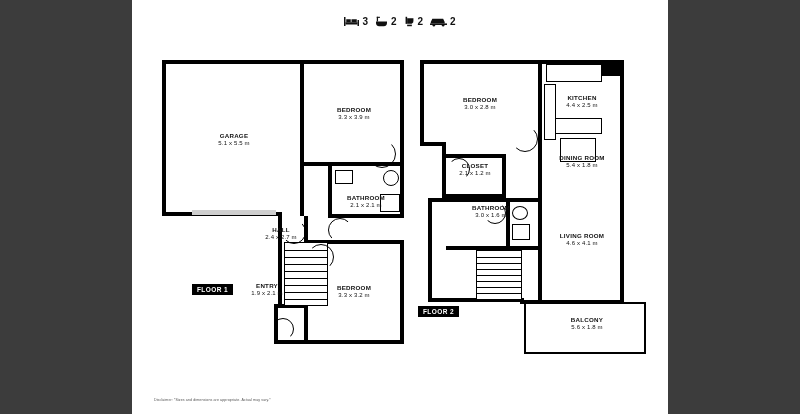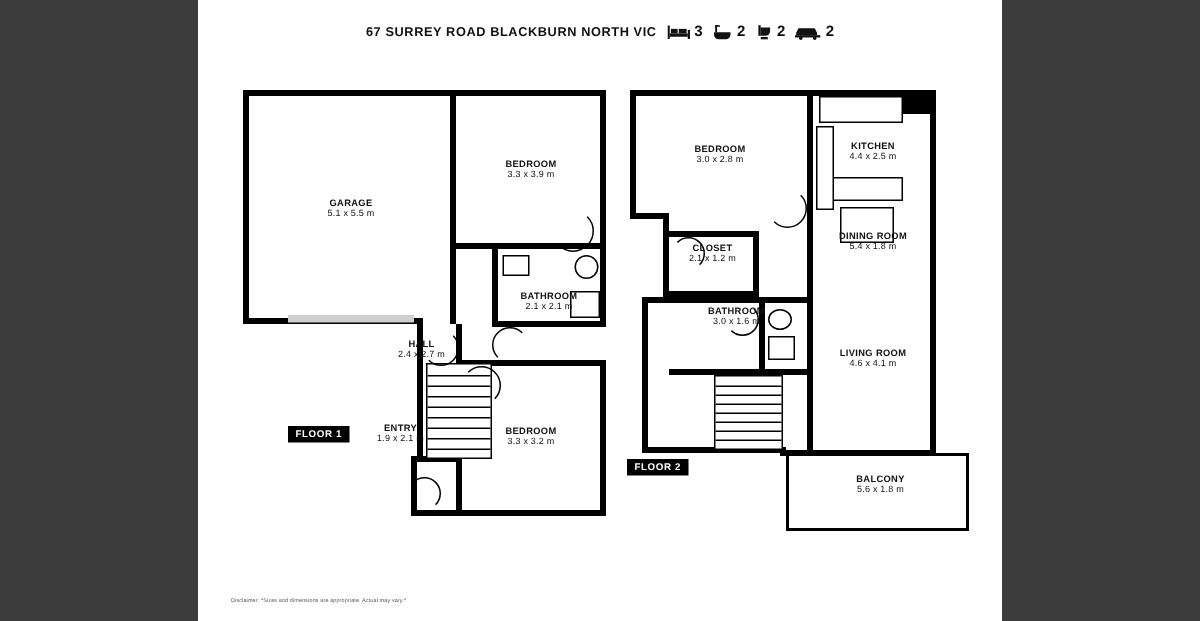--- a/index.html
+++ b/index.html
@@ -45,21 +45,20 @@
     font-size:3.6px;color:#555;letter-spacing:.1px;
   }
   .gray{position:absolute;background:#cfcfcf;}
 </style>
 </head>
 <body>
 
 <div class="sheet">
 
   <div class="header">
-    <span class="title">67 SURREY ROAD BLACKBURN NORTH VIC</span>
 
     <span class="icoGroup">
       <span>
         <svg width="15" height="11" viewBox="0 0 20 14">
           <rect x="0" y="1" width="2" height="12" fill="#111"></rect>
           <rect x="18" y="5" width="2" height="8" fill="#111"></rect>
           <rect x="2" y="8" width="16" height="3" fill="#111"></rect>
           <rect x="3" y="4" width="6" height="4" fill="#111"></rect>
           <rect x="10" y="4" width="7" height="4" fill="#111"></rect>
         </svg>

